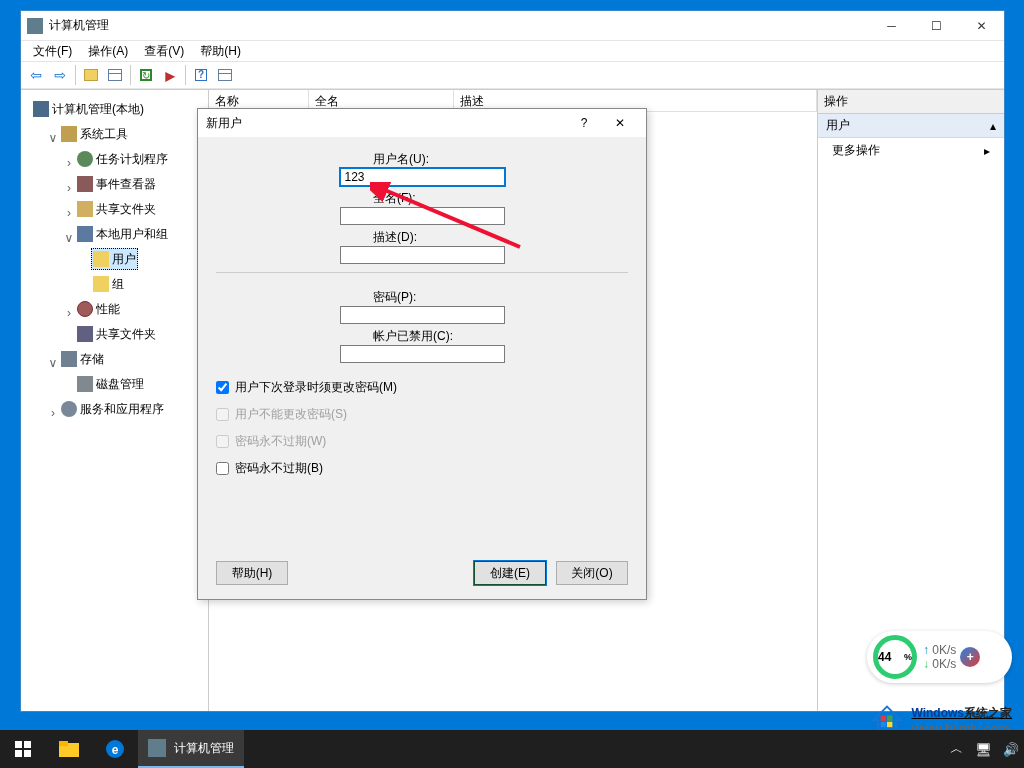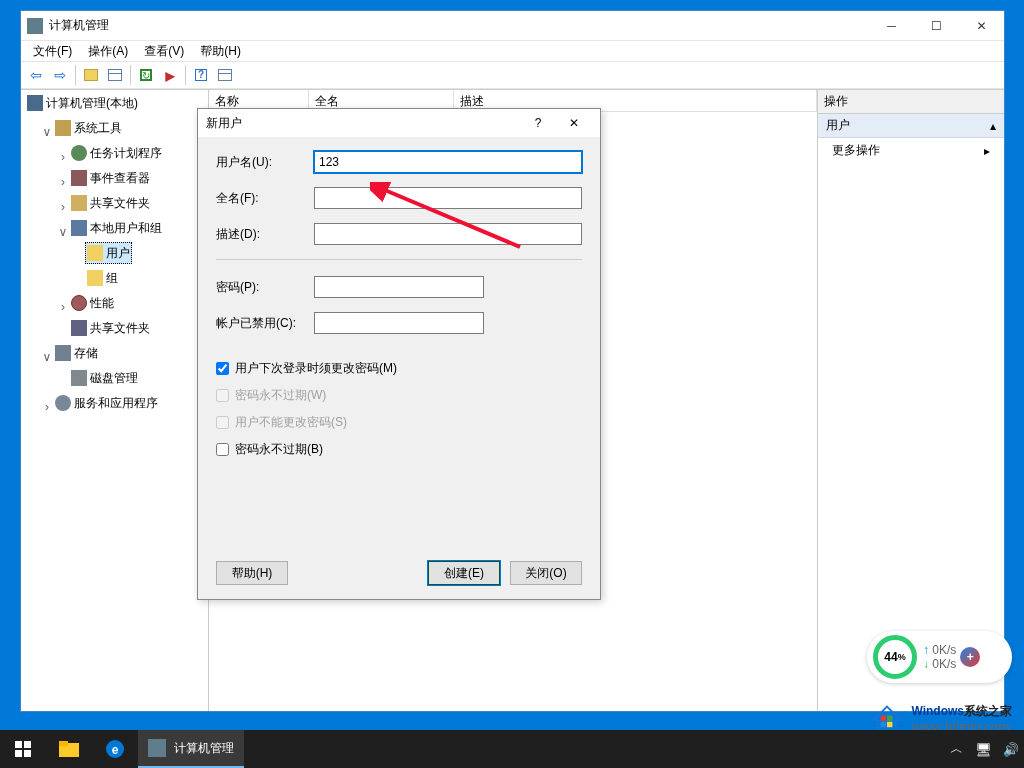--- a/index.html
+++ b/index.html
@@ -16,21 +16,21 @@
 .menubar { height: 20px; display: flex; align-items: center; padding-left: 6px; gap: 4px; }
 .menubar span { padding: 2px 6px; cursor: pointer; }
 
 .toolbar { height: 28px; display: flex; align-items: center; padding: 2px 4px; border-top: 1px solid #e5e5e5; border-bottom: 1px solid #e5e5e5; gap: 2px; }
 .toolbar .tb-btn { width: 22px; height: 22px; display: flex; align-items: center; justify-content: center; border: 1px solid transparent; cursor: pointer; }
 .toolbar .sep { width: 1px; height: 20px; background: #ccc; margin: 0 2px; }
 
 .content { flex: 1; display: flex; border-top: 1px solid #ccc; }
 
 
-.tree-pane { width: 188px; border-right: 1px solid #ccc; padding: 2px; overflow: auto; }
+.tree-pane { width: 188px; border-right: 1px solid #ccc; padding: 8px; overflow: auto; }
 .tree-pane ul { list-style: none; padding-left: 16px; }
 .tree-pane > ul { padding-left: 2px; }
 .tree-pane li { white-space: nowrap; line-height: 20px; }
 .tree-pane .node { display: inline-flex; align-items: center; padding: 1px 2px; cursor: pointer; }
 .tree-pane .node.selected { background: #cce8ff; border: 1px dotted #000; padding: 0 1px; }
 .tree-pane .toggle { display: inline-block; width: 12px; text-align: center; color: #666; cursor: pointer; }
 .tree-pane .ticon { display: inline-block; width: 16px; height: 16px; margin-right: 3px; vertical-align: middle; }
 .i-computer { background: #4a6a8a; }
 .i-wrench { background: #c0a050; }
 .i-clock { background: #5a8a5a; border-radius: 50%; }
@@ -50,49 +50,49 @@
 .list-header div { border-right: 1px solid #e0e0e0; padding: 3px 6px; background: #fff; }
 .list-body .row-icon { width: 16px; height: 16px; background: #5a7aa0; display: inline-block; margin: 2px 4px; vertical-align: middle; }
 
 
 .actions-pane { width: 186px; }
 .actions-header { background: #f0f0f0; padding: 3px 6px; border-bottom: 1px solid #ccc; }
 .actions-section { background: #e4ecf7; padding: 3px 8px; display:flex; justify-content:space-between; align-items:center; border-bottom:1px solid #d0d8e0;}
 .actions-item { padding: 4px 14px; cursor: pointer; display:flex; justify-content:space-between; align-items:center;}
 
 
-.dialog { position: absolute; left: 197px; top: 108px; width: 404px; height: 492px; background: #f0f0f0; border: 1px solid #888; box-shadow: 2px 2px 8px rgba(0,0,0,0.2); display: flex; flex-direction: column; z-index:5;justify-content:flex-end;}
+.dialog { position: absolute; left: 197px; top: 108px; width: 450px; height: 492px; background: #f0f0f0; border: 1px solid #888; box-shadow: 2px 2px 8px rgba(0,0,0,0.2); display: flex; flex-direction: column; z-index:5;justify-content:flex-end;}
 .dlg-title { height: 28px; background: #fff; display: flex; align-items: center; padding: 0 8px; }
 .dlg-title .dlg-t { flex: 1; }
 .dlg-title .dlg-btn { width: 36px; height: 24px; display: flex; align-items: center; justify-content: center; cursor: pointer; }
 .dlg-body { flex: 1; padding: 14px 18px; position: relative; }
-.form-row { display: flex; align-items: center; margin-bottom: 14px; }
+.form-row { display: flex; align-items: center; margin-bottom: 4px; flex-direction: column; }
 .form-row label { width: 98px; }
 .form-row input[type=text], .form-row input[type=password] { flex: 1; max-width: 300px; height: 22px; border: 1px solid #7a7a7a; padding: 1px 4px; background: #fff; }
 .form-row input.focus { border: 1px solid #0078d7; outline:1px solid #0078d7;}
 .sep-line { border-top: 1px solid #ccc; margin: 8px 0 16px; }
 .chk-row { display: flex; align-items: center; margin-bottom: 10px; }
 .chk-row input { margin-right: 6px; }
 .chk-row.disabled { color: #a0a0a0; }
 .dlg-footer { display: flex; padding: 14px 18px; gap: 10px; }
 .dlg-footer .spacer { flex: 1; }
 .dlg-footer button { width: 72px; height: 24px; border: 1px solid #adadad; background: #e1e1e1; cursor: pointer; }
 .dlg-footer button.default { border: 1px solid #14532d; outline:1px solid #0078d7;}
 
 
 .arrow { position: absolute; left: 172px; top: 45px; z-index: 2; pointer-events:none;}
 
 
 .speed-widget { position: absolute; right: 12px; bottom: 85px; width: 145px; height: 52px; background: #fff; border-radius: 26px; display: flex; align-items: center; box-shadow: 0 1px 4px rgba(0,0,0,0.2); z-index:20;}
-.speed-ring { width: 44px; height: 44px; border: 5px solid #2ecc71; border-radius: 50%; display: flex; align-items: center; justify-content: center; margin: 0 6px; font-size: 13px; font-weight:bold;}
+.speed-ring { width: 44px; height: 44px; border: 5px solid #2ecc71; border-radius: 50%; display: flex; align-items: center; justify-content: space-between; margin: 0 6px; font-size: 13px; font-weight:bold;}
 .speed-stats { font-size: 10px; line-height: 14px; color: #666; }
 .speed-stats div span.up { color:#0090d0;}
 .speed-stats div span.down { color:#2ecc71;}
 .plus-badge { width: 20px; height: 20px; border-radius: 50%; background: linear-gradient(135deg,#1e88e5,#e53935); color: #fff; display: flex; align-items: center; justify-content: center; margin-left: 4px; margin-right:6px; font-weight:bold;}
-.watermark { position: absolute; right: 12px; bottom: 30px; display: flex; align-items: flex-start; gap: 6px; z-index:20;}
+.watermark { position: absolute; right: 12px; bottom: 30px; display: flex; align-items: center; gap: 6px; z-index:20;text-decoration:underline;}
 .watermark .logo { width: 36px; height: 36px; }
 .watermark .txt { font-size: 15px; color: #003a9b; font-weight: bold; line-height:16px;}
 .watermark .sub { font-size: 14px; color: #666; font-weight:normal;}
 
 
 .taskbar { position: absolute; left: 0; bottom: 0; width: 1024px; height: 38px; background: #1f1f1f; display: flex; align-items: center; z-index:30;}
 .taskbar .start { width: 46px; height: 38px; display: flex; align-items: center; justify-content: center; cursor:pointer;}
 .taskbar .task { width: 46px; height: 38px; display: flex; align-items: center; justify-content: center; cursor:pointer;}
 .taskbar .task-app { display: flex; align-items: center; background: #3a3a3a; height: 38px; padding: 0 10px; border-bottom: 2px solid #76b9ed; color: #fff; cursor:pointer;}
 .taskbar .task-app .ticon2 { width: 18px; height: 18px; background: #607d8b; margin-right: 8px; }
@@ -284,25 +284,25 @@
       <label>帐户已禁用(C):</label>
       <input type="password" style="max-width: 170px;">
     </div>
     <div style="height:12px"></div>
     <div class="chk-row">
       <input type="checkbox" checked="" style="">
       <label>用户下次登录时须更改密码(M)</label>
     </div>
     <div class="chk-row disabled">
       <input type="checkbox" disabled="" style="">
-      <label>密码永不过期(W)</label>
+      <label>用户不能更改密码(S)</label>
     </div>
     <div class="chk-row disabled">
       <input type="checkbox" disabled="" style="">
-      <label>用户不能更改密码(S)</label>
+      <label>密码永不过期(W)</label>
     </div>
     <div class="chk-row">
       <input type="checkbox" style="">
       <label>密码永不过期(B)</label>
     </div>
 
     <svg class="arrow" width="160" height="80">
       <defs>
           <marker id="ah" markerWidth="10" markerHeight="10" refX="2" refY="3" orient="auto">
             <path d="M0,0 L0,6 L8,3 z" fill="#e13"></path>

